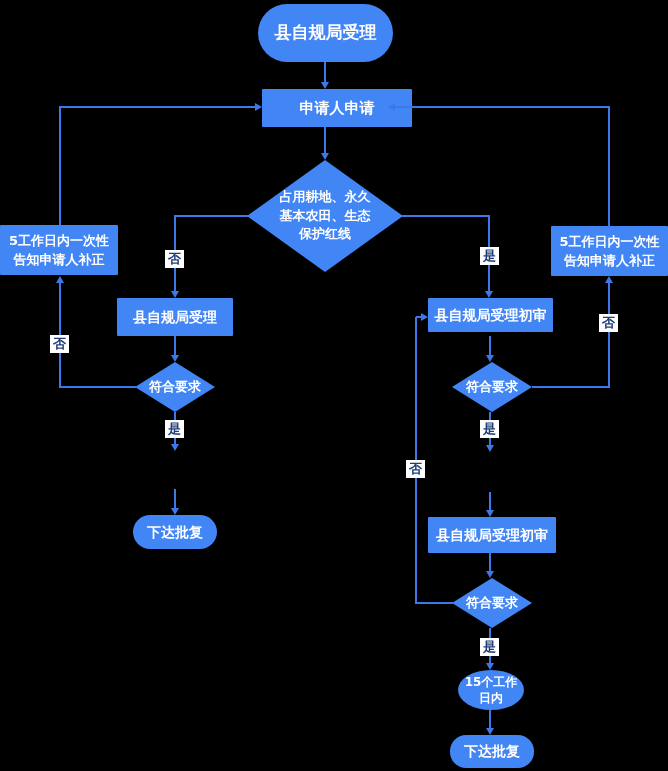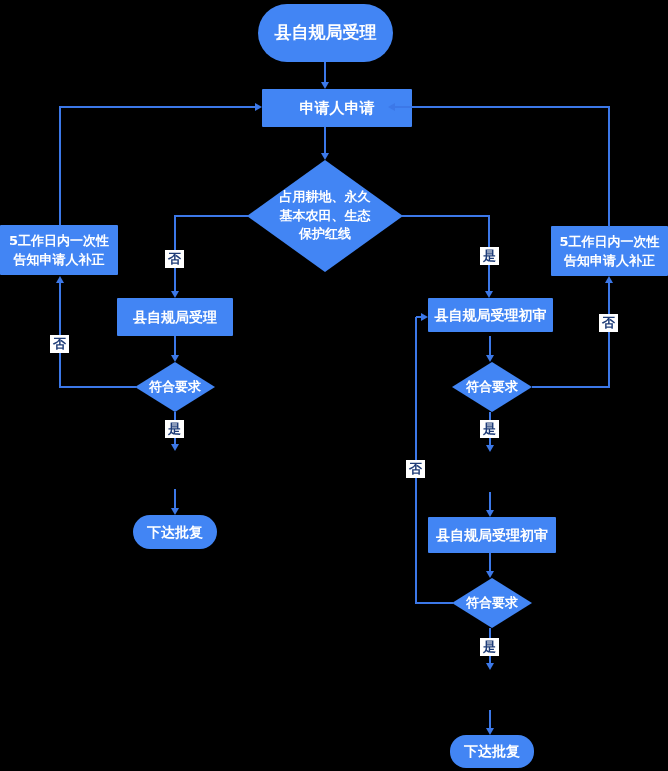--- a/index.html
+++ b/index.html
@@ -64,20 +64,22 @@
   <div class="node diamond" style="left:452px;top:362px;width:80px;height:50px;font-size:13px;">符合要求</div>
 
 
   <div class="node pill" style="left:133px;top:515px;width:84px;height:34px;font-size:14px;">下达批复</div>
 
 
   <div class="node rect" style="left:428px;top:517px;width:128px;height:36px;font-size:14px;">县自规局受理初审</div>
 
   <div class="node diamond" style="left:452px;top:578px;width:80px;height:50px;font-size:13px;">符合要求</div>
 
+  <div class="node ellipse" style="left:458px;top:670px;width:66px;height:40px;font-size:12px;">15个工作
+日内</div>
 
   <div class="node pill" style="left:450px;top:735px;width:84px;height:33px;font-size:14px;border-radius:16px;">下达批复</div>
 
   <div class="line" style="left:324px;top:62px;width:2px;height:21px;"></div>
   <div class="arr arr-d" style="left:321px;top:82px;"></div>
 
   <div class="line" style="left:324px;top:127px;width:2px;height:27px;"></div>
   <div class="arr arr-d" style="left:321px;top:153px;"></div>
 
   <div class="line" style="left:174px;top:215px;width:74px;height:2px;"></div>

